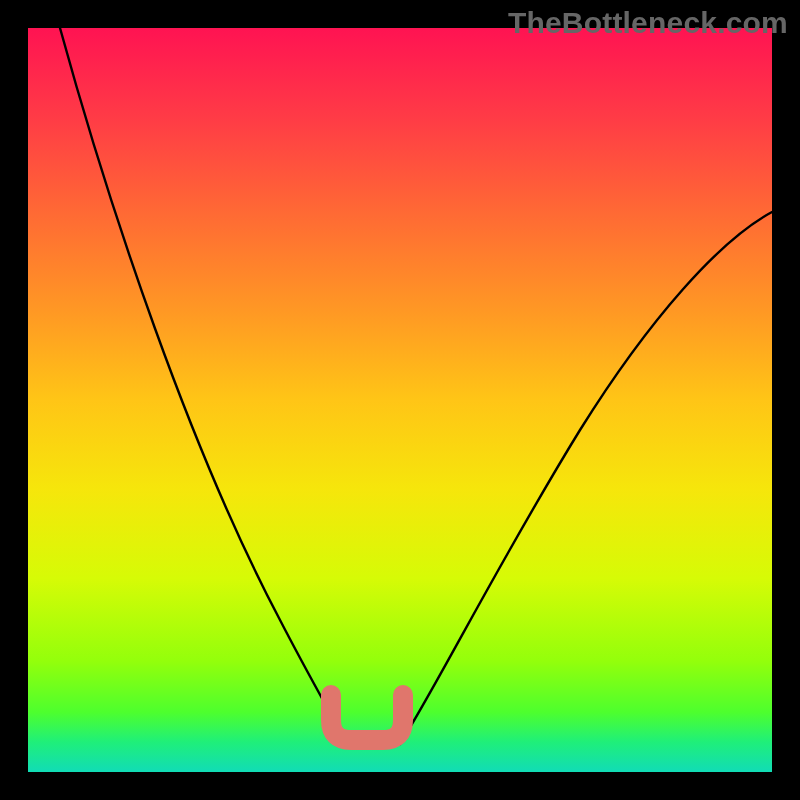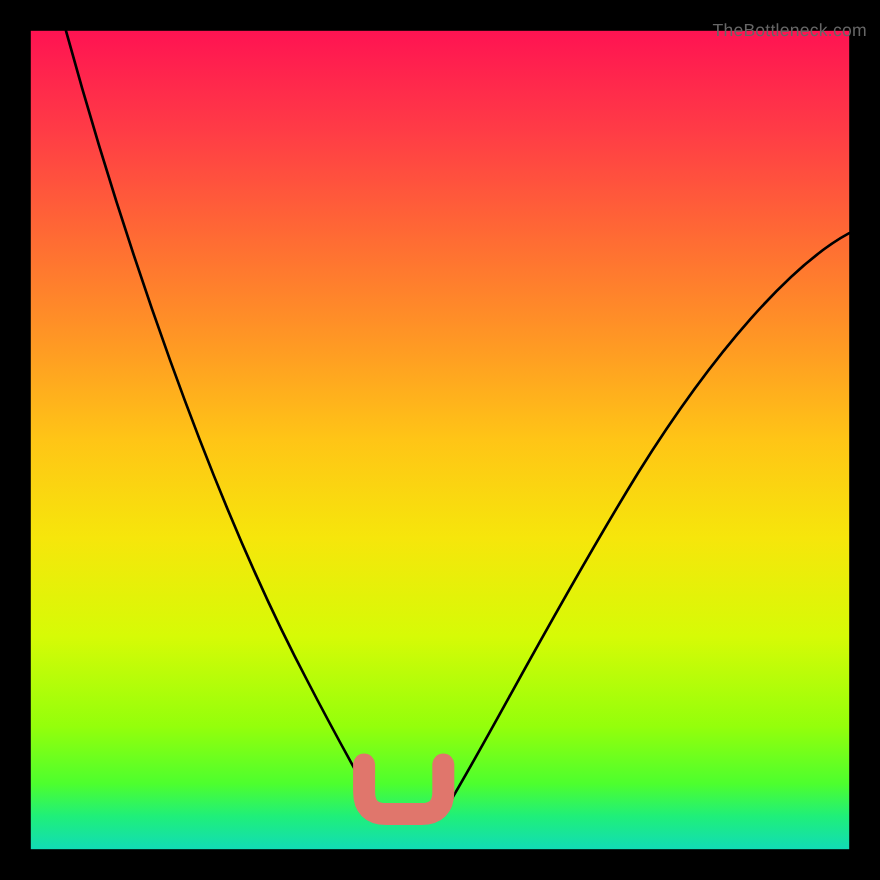--- a/index.html
+++ b/index.html
@@ -11,25 +11,25 @@
     font-family: Arial, Helvetica, sans-serif;
     overflow: hidden;
   }
   .stage {
     position: relative;
     width: 800px;
     height: 800px;
   }
   .watermark {
     position: absolute;
-    top: 20px;
+    top: 6px;
     right: 12px;
     color: #666;
-    font-size: 16px;
-    font-weight: 400;
+    font-size: 30px;
+    font-weight: 700;
     letter-spacing: 0.2px;
     z-index: 5;
   }
   svg.plot {
     position: absolute;
     left: 0;
     top: 0;
   }
 </style>
 </head>

